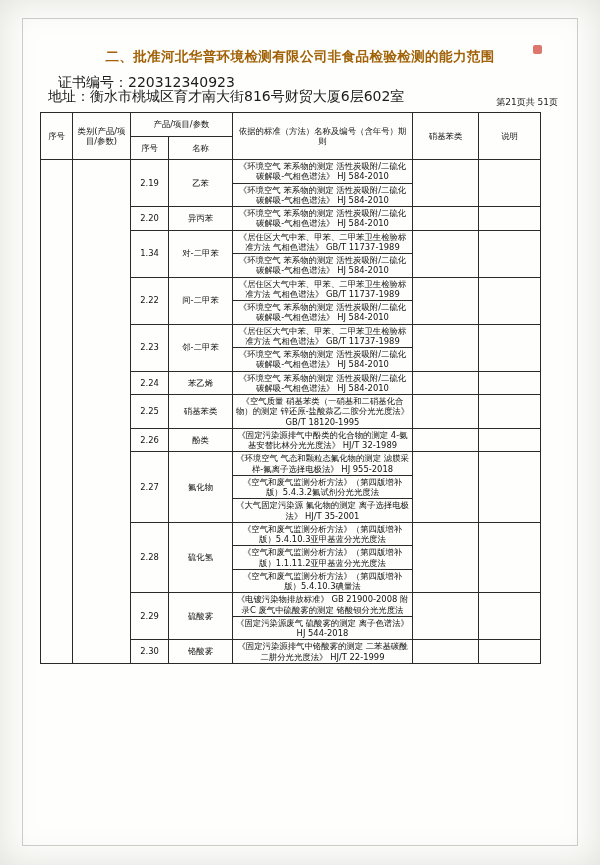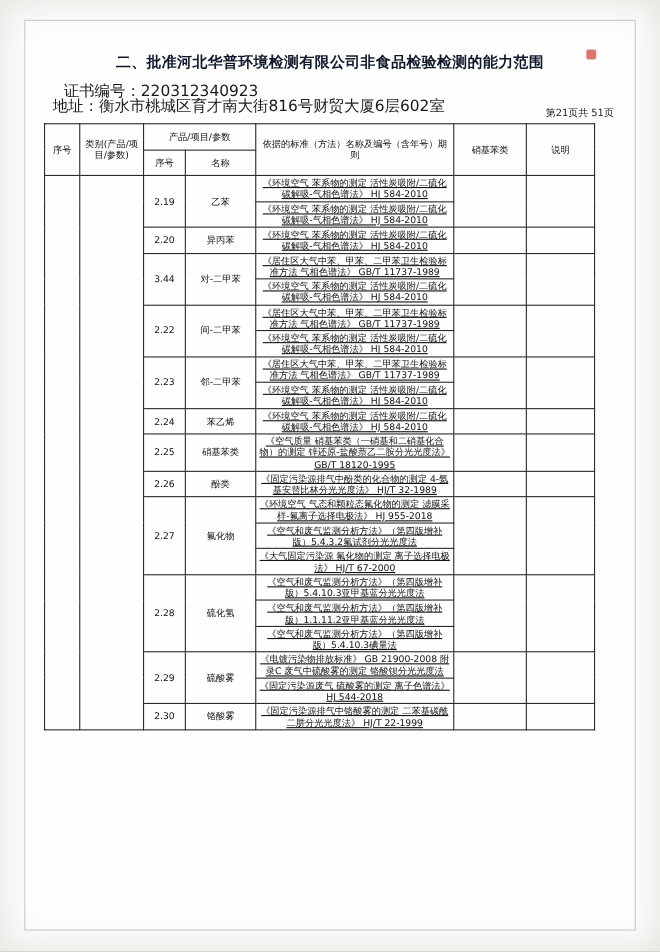--- a/index.html
+++ b/index.html
@@ -29,21 +29,21 @@
   }
   .doc-title {
     position: absolute;
     left: 0;
     top: 48px;
     width: 100%;
     text-align: center;
     font-size: 13.5px;
     font-weight: bold;
     letter-spacing: 0.4px;
-    color: #0f172a;
+    color: #a16207;
   }
   .title-mark {
     position: absolute;
     right: 58px;
     top: 45px;
     width: 9px;
     height: 9px;
     background: #d24a3d;
     border-radius: 2px;
     opacity: .75;
@@ -81,21 +81,20 @@
   .col-c2 { width: 64px; }
   .col-d { width: 180px; }
   .col-e { width: 66px; }
   .col-f { width: 62px; }
 
   .hdr-tall { height: 44px; }
   .std-cell {
     text-align: left;
     padding: 2px 3px;
     line-height: 1.25;
-    text-decoration: underline;
   }
   .blank { }
   .page-shadow {
     position: absolute;
     inset: 0;
     pointer-events: none;
     box-shadow: inset 0 0 34px rgba(140,140,130,.25);
   }
 </style>
 </head>
@@ -149,21 +148,21 @@
 
       <tr>
         <td>2.20</td>
         <td>异丙苯</td>
         <td class="std-cell">《环境空气 苯系物的测定 活性炭吸附/二硫化碳解吸-气相色谱法》 HJ 584-2010</td>
         <td></td>
         <td></td>
       </tr>
 
       <tr>
-        <td rowspan="2">3.44</td>
+        <td rowspan="2">1.34</td>
         <td rowspan="2">对-二甲苯</td>
         <td class="std-cell">《居住区大气中苯、甲苯、二甲苯卫生检验标准方法 气相色谱法》 GB/T 11737-1989</td>
         <td rowspan="2"></td>
         <td rowspan="2"></td>
       </tr>
       <tr>
         <td class="std-cell">《环境空气 苯系物的测定 活性炭吸附/二硫化碳解吸-气相色谱法》 HJ 584-2010</td>
       </tr>
 
       <tr>
@@ -216,21 +215,21 @@
         <td rowspan="3">2.27</td>
         <td rowspan="3">氟化物</td>
         <td class="std-cell">《环境空气 气态和颗粒态氟化物的测定 滤膜采样-氟离子选择电极法》 HJ 955-2018</td>
         <td rowspan="3"></td>
         <td rowspan="3"></td>
       </tr>
       <tr>
         <td class="std-cell">《空气和废气监测分析方法》（第四版增补版）5.4.3.2氟试剂分光光度法</td>
       </tr>
       <tr>
-        <td class="std-cell">《大气固定污染源 氟化物的测定 离子选择电极法》 HJ/T 67-2000</td>
+        <td class="std-cell">《大气固定污染源 氟化物的测定 离子选择电极法》 HJ/T 35-2001</td>
       </tr>
 
       <tr>
         <td rowspan="3">2.28</td>
         <td rowspan="3">硫化氢</td>
         <td class="std-cell">《空气和废气监测分析方法》（第四版增补版）5.4.10.3亚甲基蓝分光光度法</td>
         <td rowspan="3"></td>
         <td rowspan="3"></td>
       </tr>
       <tr>

